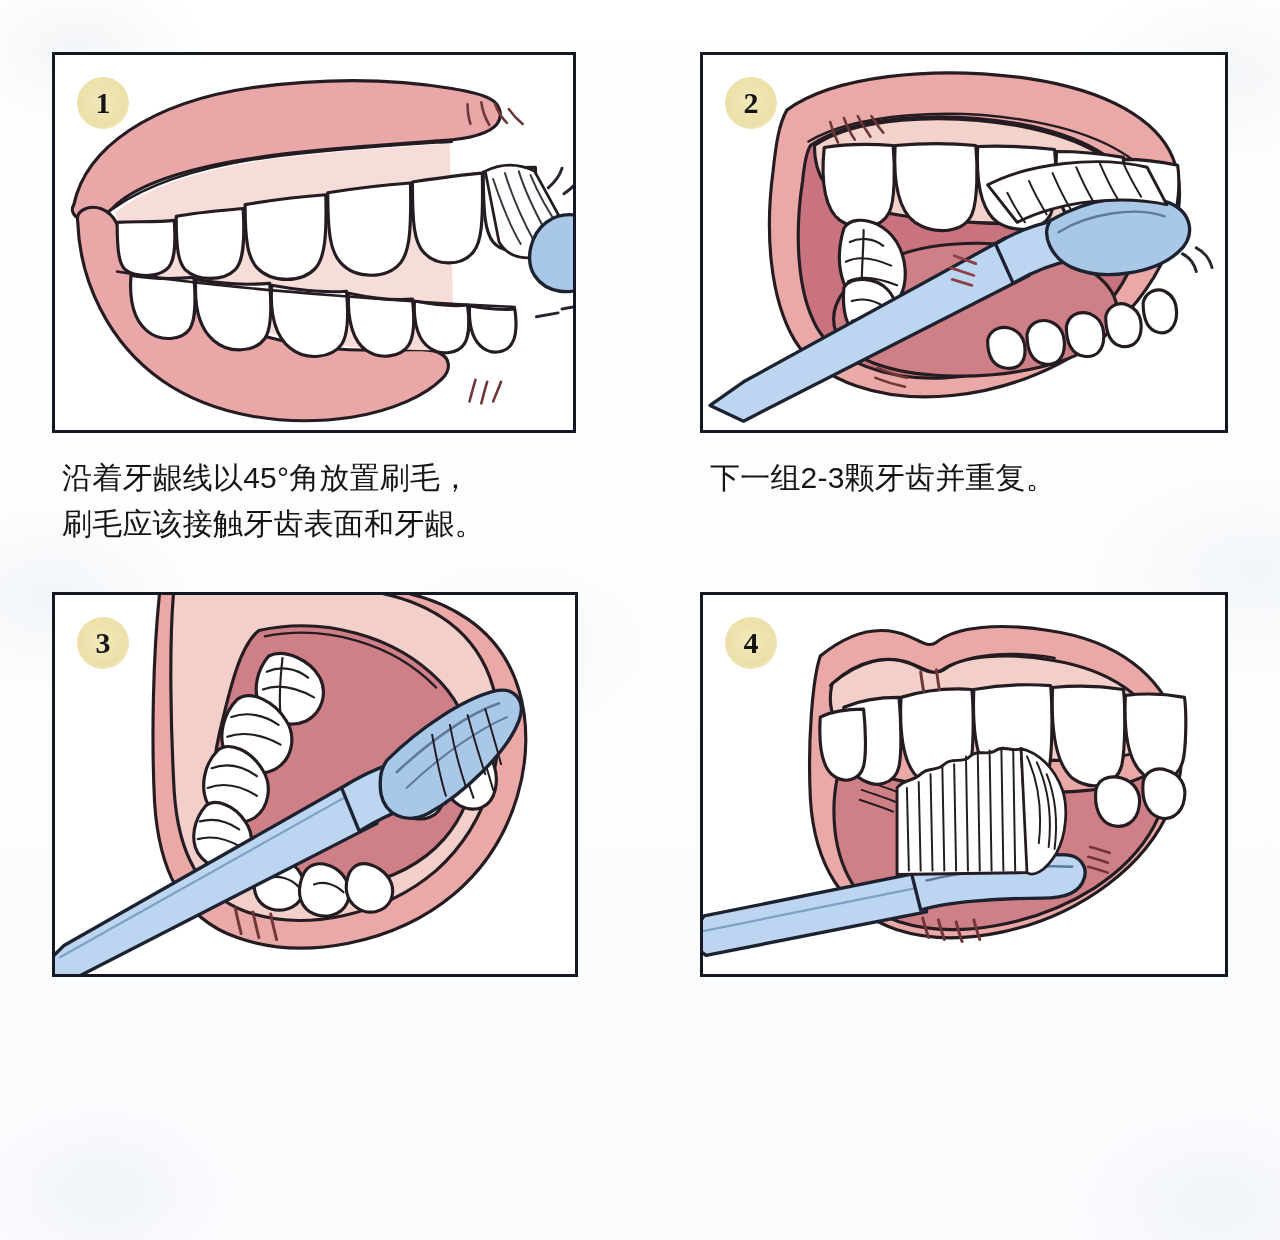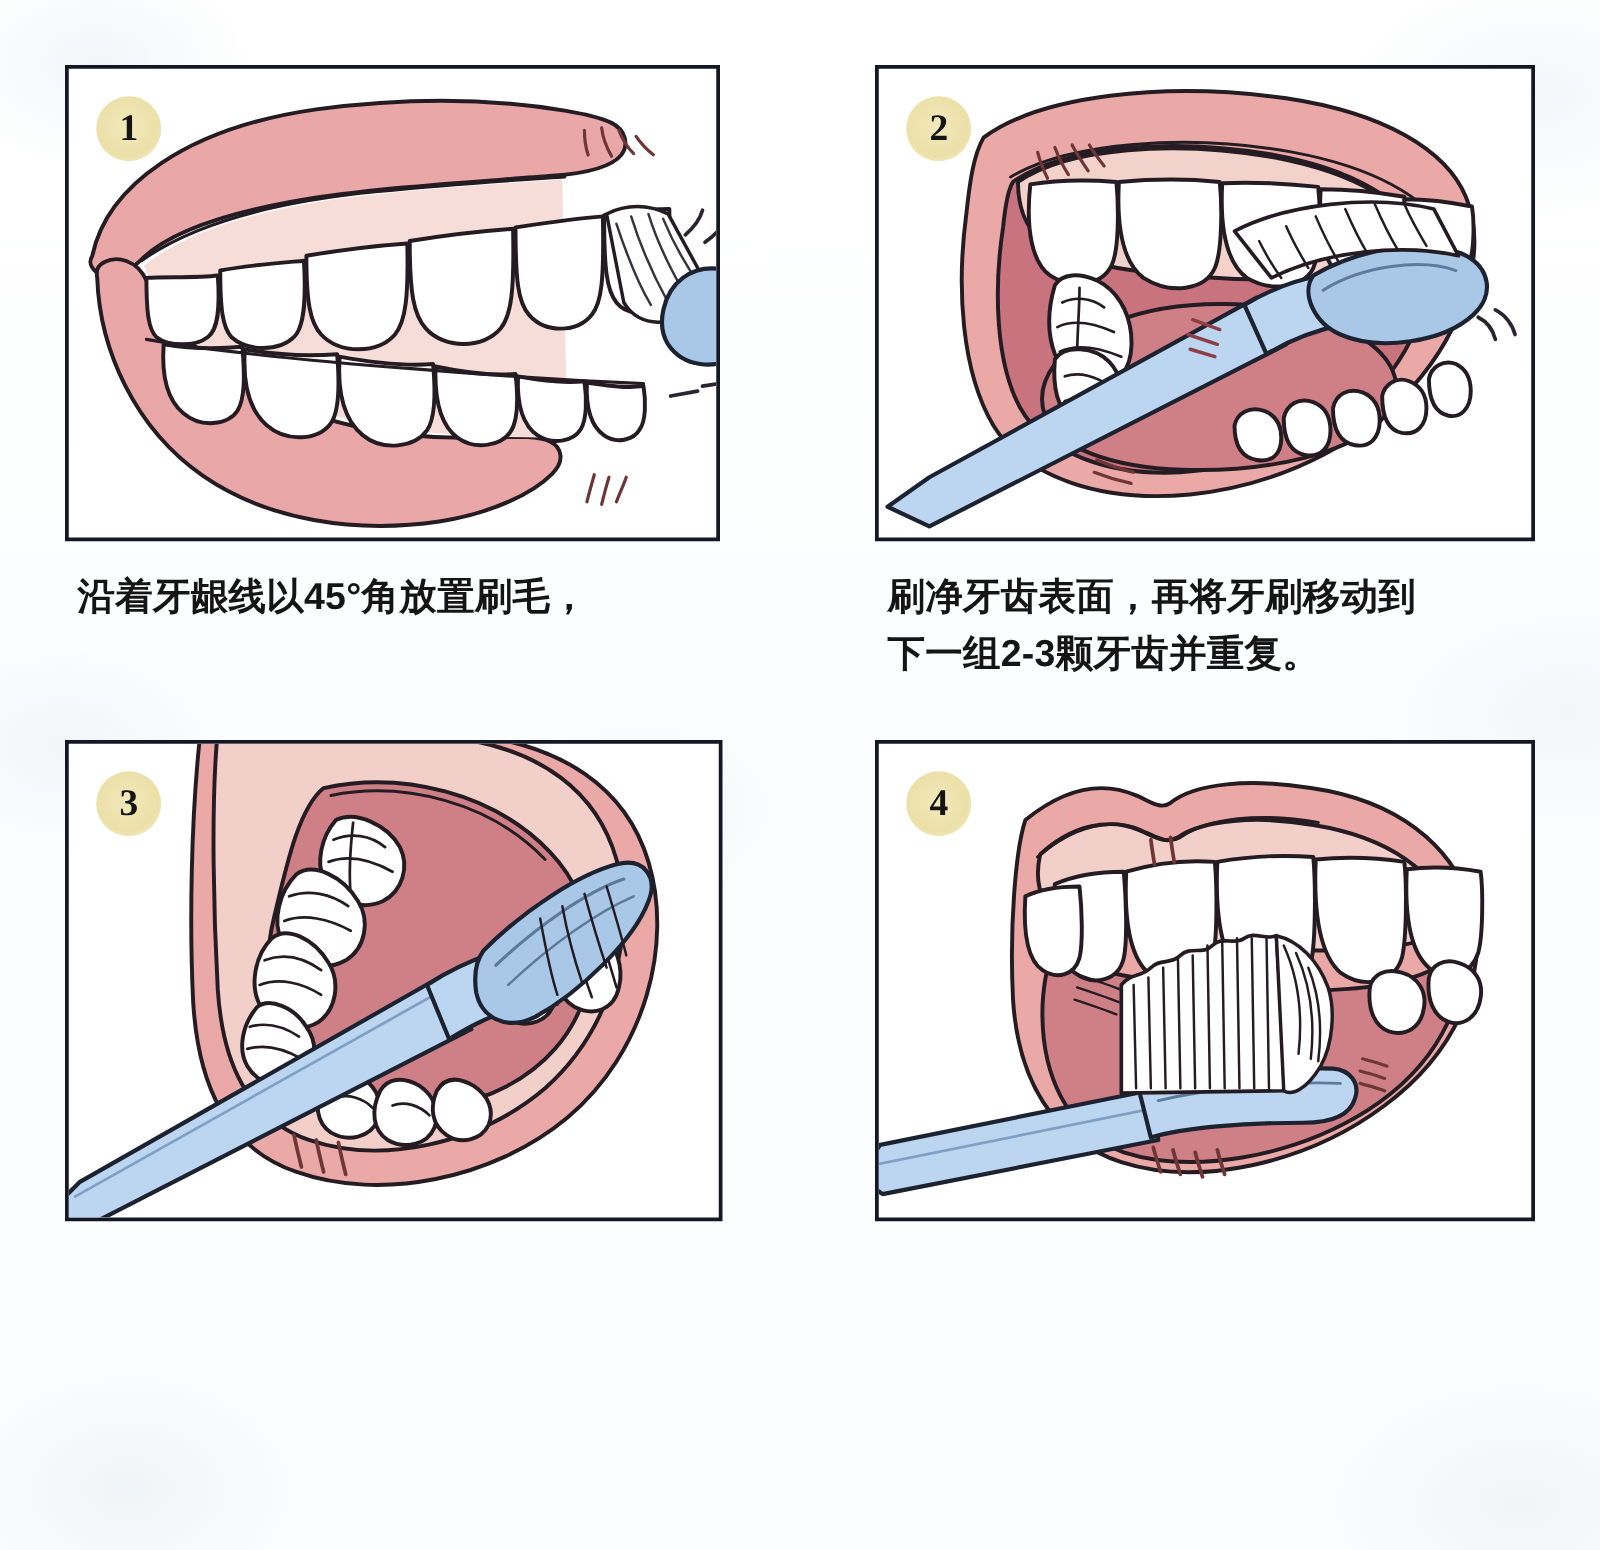--- a/index.html
+++ b/index.html
@@ -83,21 +83,21 @@
     inset: 0;
     width: 100%;
     height: 100%;
   }
 
   .caption {
     position: absolute;
     left: 62px;
     right: 26px;
     font-size: 30px;
-    font-weight: 700;
+    font-weight: 400;
     color: #151515;
     line-height: 1.52;
     letter-spacing: 0.2px;
   }
   .step-1 .caption { top: 455px; }
   .step-2 .caption { left: 60px; top: 455px; }
 
   .cap-abs { position: absolute; }
 </style>
 </head>
@@ -185,20 +185,21 @@
           <g stroke="#6e3636" stroke-width="2.6" stroke-linecap="round" fill="none">
             <path d="M420 352 C 422 344, 424 337, 426 330"></path>
             <path d="M432 354 C 434 346, 436 338, 438 332"></path>
             <path d="M444 352 C 447 344, 450 338, 452 332"></path>
           </g>
         </g>
       </svg>
     </div>
     <div class="caption cap-abs">
       <div>沿着牙龈线以45°角放置刷毛，</div>
+      <div>刷毛应该接触牙齿表面和牙龈。</div>
     </div>
   </div>
 
   <div class="step step-2">
     <div class="panel">
       <div class="badge">2</div>
       <svg class="illus" viewBox="0 0 528 381" preserveAspectRatio="xMidYMid meet">
         <g stroke="#241c22" stroke-width="3.2" stroke-linejoin="round" stroke-linecap="round" fill="none">
 
           <path d="M84 56 C 130 22, 230 10, 330 24 C 410 36, 460 66, 476 104
@@ -293,21 +294,20 @@
           </g>
 
           <g stroke="#2a2430" stroke-width="3" stroke-linecap="round">
             <path d="M486 202 C 494 206, 498 212, 500 220"></path>
             <path d="M500 196 C 508 200, 514 208, 516 216"></path>
           </g>
         </g>
       </svg>
     </div>
     <div class="caption cap-abs">
-      <div>刷净牙齿表面，再将牙刷移动到</div>
       <div>下一组2-3颗牙齿并重复。</div>
     </div>
   </div>
 
   <div class="step step-3">
     <div class="panel">
       <div class="badge">3</div>
       <svg class="illus" viewBox="0 0 526 385" preserveAspectRatio="xMidYMid meet">
         <g stroke="#241c22" stroke-width="3.2" stroke-linejoin="round" stroke-linecap="round" fill="none">
 

